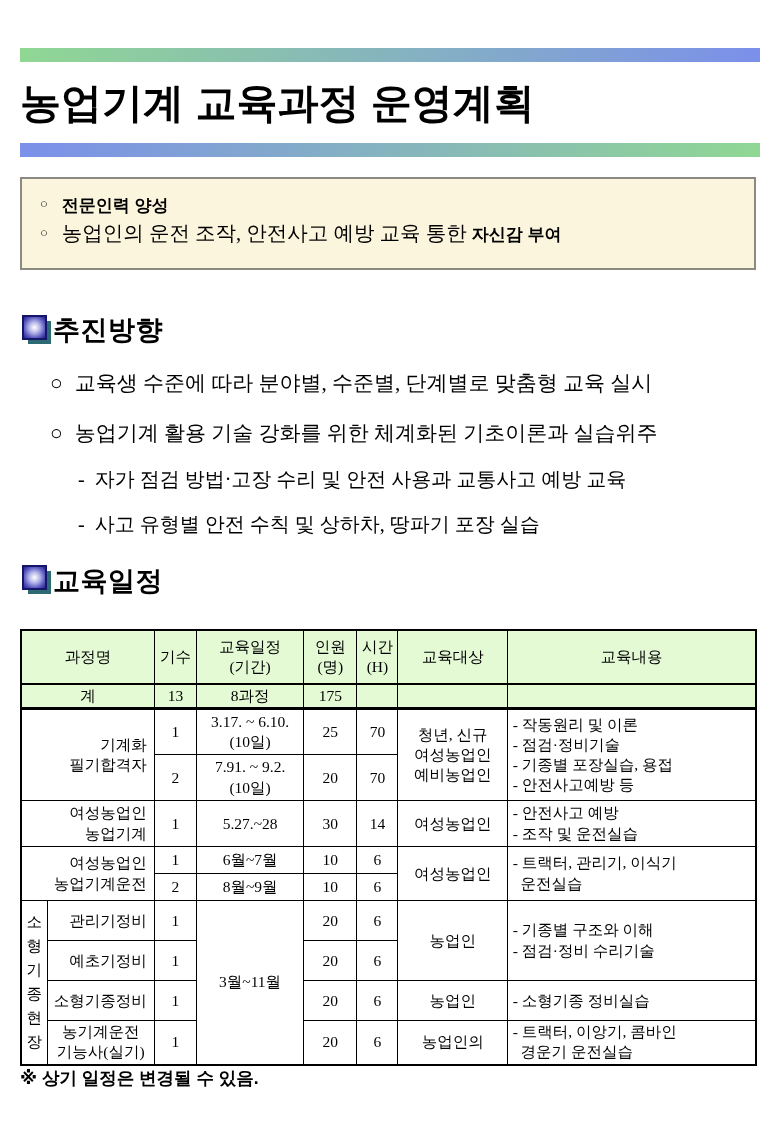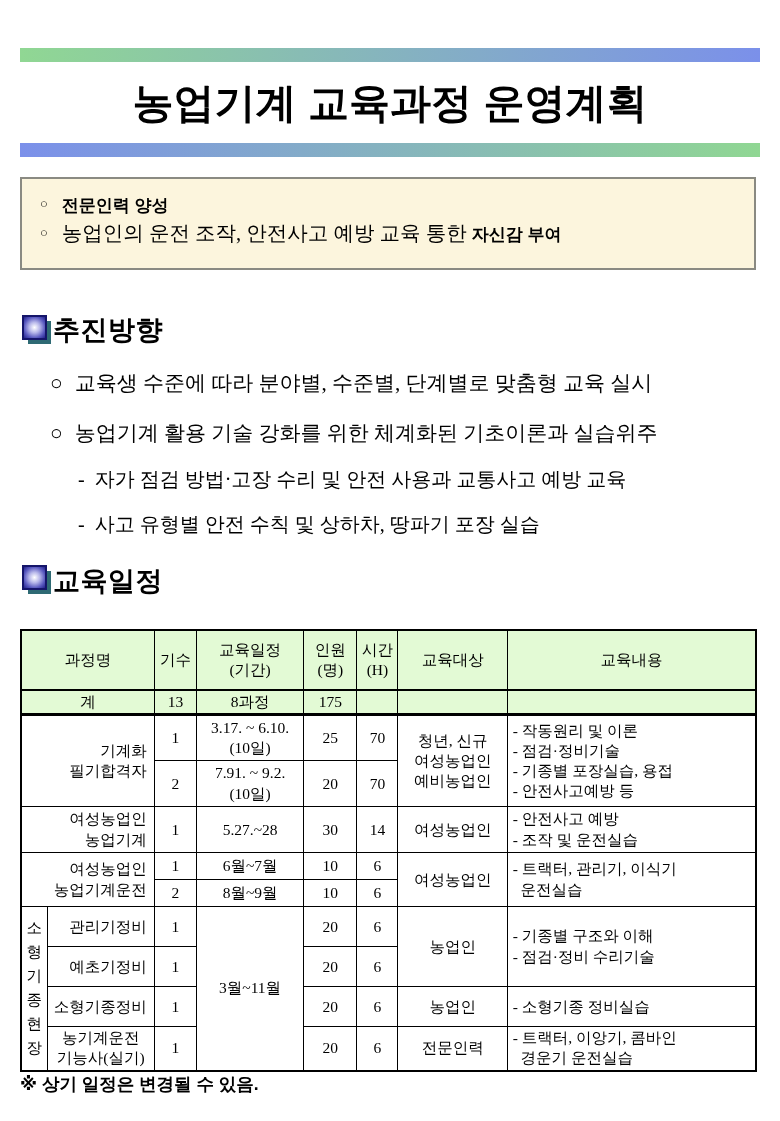--- a/index.html
+++ b/index.html
@@ -13,21 +13,21 @@
 
   
   .bar { height:14px; width:740px; }
   .bar-top { background:linear-gradient(to right, var(--bar-green,#90d793), var(--bar-blue,#7b90ea)); }
   .bar-bottom { background:linear-gradient(to right, var(--bar-blue,#7b90ea), var(--bar-green,#90d793)); }
 
   
   .title {
     font-family:"Liberation Sans","DejaVu Sans",sans-serif;
     font-weight:900; font-size:41px; letter-spacing:0px;
-    text-align:center; margin:13px 0 11px 0; line-height:1.4;
+    margin:13px 0 11px 0; line-height:1.4;
   }
 
   
   .intro-box {
     margin-top:20px; width:736px; height:93px;
     background:var(--intro-box-bg,#fcf5dd);
     border:2px solid var(--intro-box-border,#8a8a82);
     padding:15px 14px 0 18px;
   }
   .intro-line { display:flex; align-items:baseline; font-size:20.5px; line-height:1.45; }
@@ -61,21 +61,21 @@
   .dash-bullet { margin-right:10px; }
 
   
   .sched {
     border-collapse:collapse; margin-top:30px; width:737px; table-layout:fixed;
     font-size:15.5px; line-height:1.3;
     border:2px solid #000;
   }
   .sched td { border:1px solid #000; text-align:center; vertical-align:middle; padding:1px 3px; overflow:hidden; }
   .sched tr.hdr td, .sched tr.total td { background:var(--table-header-bg,#e3fad5); }
-  .sched tr.hdr { height:60px; }
+  .sched tr.hdr { height:54px; }
   .sched tr.hdr td { border-bottom:2px solid #000; }
   .sched tr.total { height:23px; }
   .sched tr.total td { border-bottom:3px solid #000; }
   .r-lg { height:46px; }
   .r-md { height:40px; }
   .r-sm { height:27px; }
   .r-xl { height:44px; }
   td.name-right { text-align:right; padding-right:7px; }
   td.content { text-align:left; padding-left:5px; }
   td.vert { padding:0; line-height:1.55; font-size:15.5px; }
@@ -251,21 +251,21 @@
         <td>6</td>
         <td>농업인</td>
         <td class="content">- 소형기종 정비실습</td>
       </tr>
       <tr class="r-xl">
         <td class="pre">농기계운전
 기능사(실기)</td>
         <td>1</td>
         <td>20</td>
         <td>6</td>
-        <td>전문인력</td>
+        <td>농업인의</td>
         <td class="content pre">- 트랙터, 이앙기, 콤바인
   경운기 운전실습</td>
       </tr>
     </tbody>
   </table>
 
   <div style="font-family:'Liberation Sans','DejaVu Sans',sans-serif; font-weight:800; font-size:17.5px;">※ 상기 일정은 변경될 수 있음.</div>
 
 </div>
 

